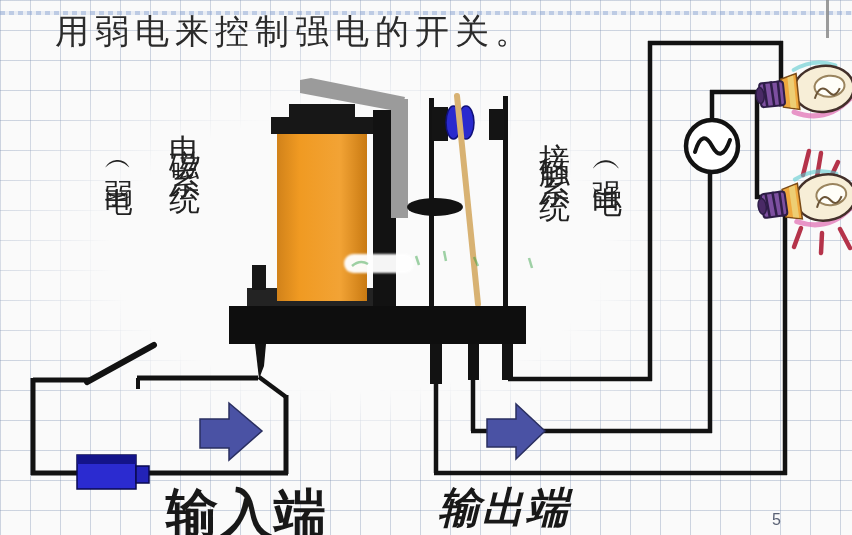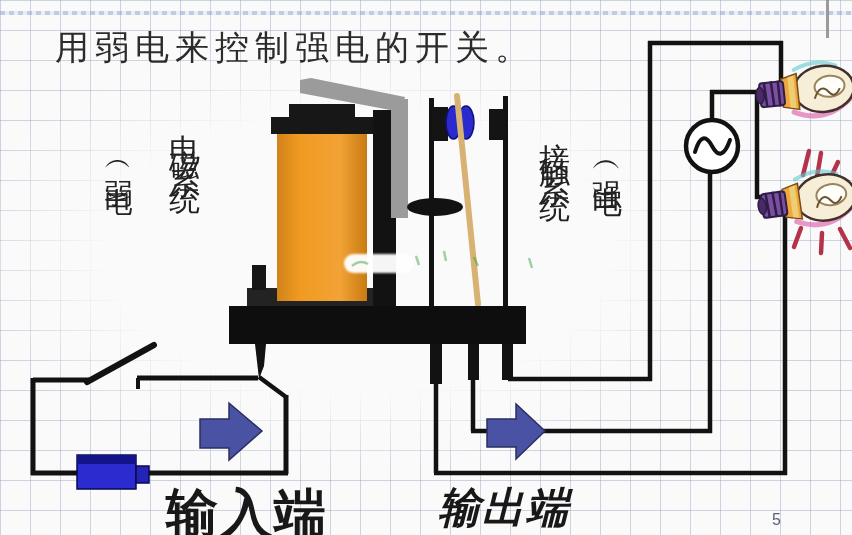--- a/index.html
+++ b/index.html
@@ -15,21 +15,21 @@
       repeating-linear-gradient(to right, rgba(130,148,180,.38) 0 1px, transparent 1px 30px),
       repeating-linear-gradient(to bottom, rgba(130,148,180,.38) 0 1px, transparent 1px 30px);
     -webkit-mask-image:radial-gradient(ellipse 58% 52% at 42% 47%, transparent 50%, #000 80%);
     mask-image:radial-gradient(ellipse 58% 52% at 42% 47%, transparent 50%, #000 80%);
   }
   .grid-topline{
     position:absolute;left:0;top:11px;width:852px;height:4px;pointer-events:none;
     background:repeating-linear-gradient(to right, rgba(140,165,210,.55) 0 5px, rgba(140,165,210,.15) 5px 9px);
   }
   .label{position:absolute;color:#222;line-height:1;white-space:nowrap;}
-  .title{left:55px;top:31px;font-size:34px;letter-spacing:6px;color:#2b2b2b;font-weight:500;}
+  .title{left:55px;top:15px;font-size:34px;letter-spacing:6px;color:#2b2b2b;font-weight:500;}
   .vlabel{writing-mode:vertical-rl;text-orientation:mixed;}
   .v-weak{left:104px;top:151px;font-size:28px;letter-spacing:7px;}
   .v-mag{left:169px;top:110px;font-size:31px;letter-spacing:16px;}
   .v-contact{left:539px;top:118px;font-size:31px;letter-spacing:16px;}
   .v-strong{left:592px;top:151px;font-size:30px;letter-spacing:6px;}
   .b-in{left:166px;top:488px;font-size:52px;letter-spacing:2px;font-weight:600;color:#181818;}
   .b-out{left:438px;top:487px;font-size:42px;letter-spacing:2px;font-weight:600;color:#181818;font-style:italic;}
   .pagenum{left:772px;top:512px;font-size:16px;color:#5a6174;font-family:"Liberation Sans","DejaVu Sans",sans-serif;}
   svg{position:absolute;left:0;top:0;}
 </style>

